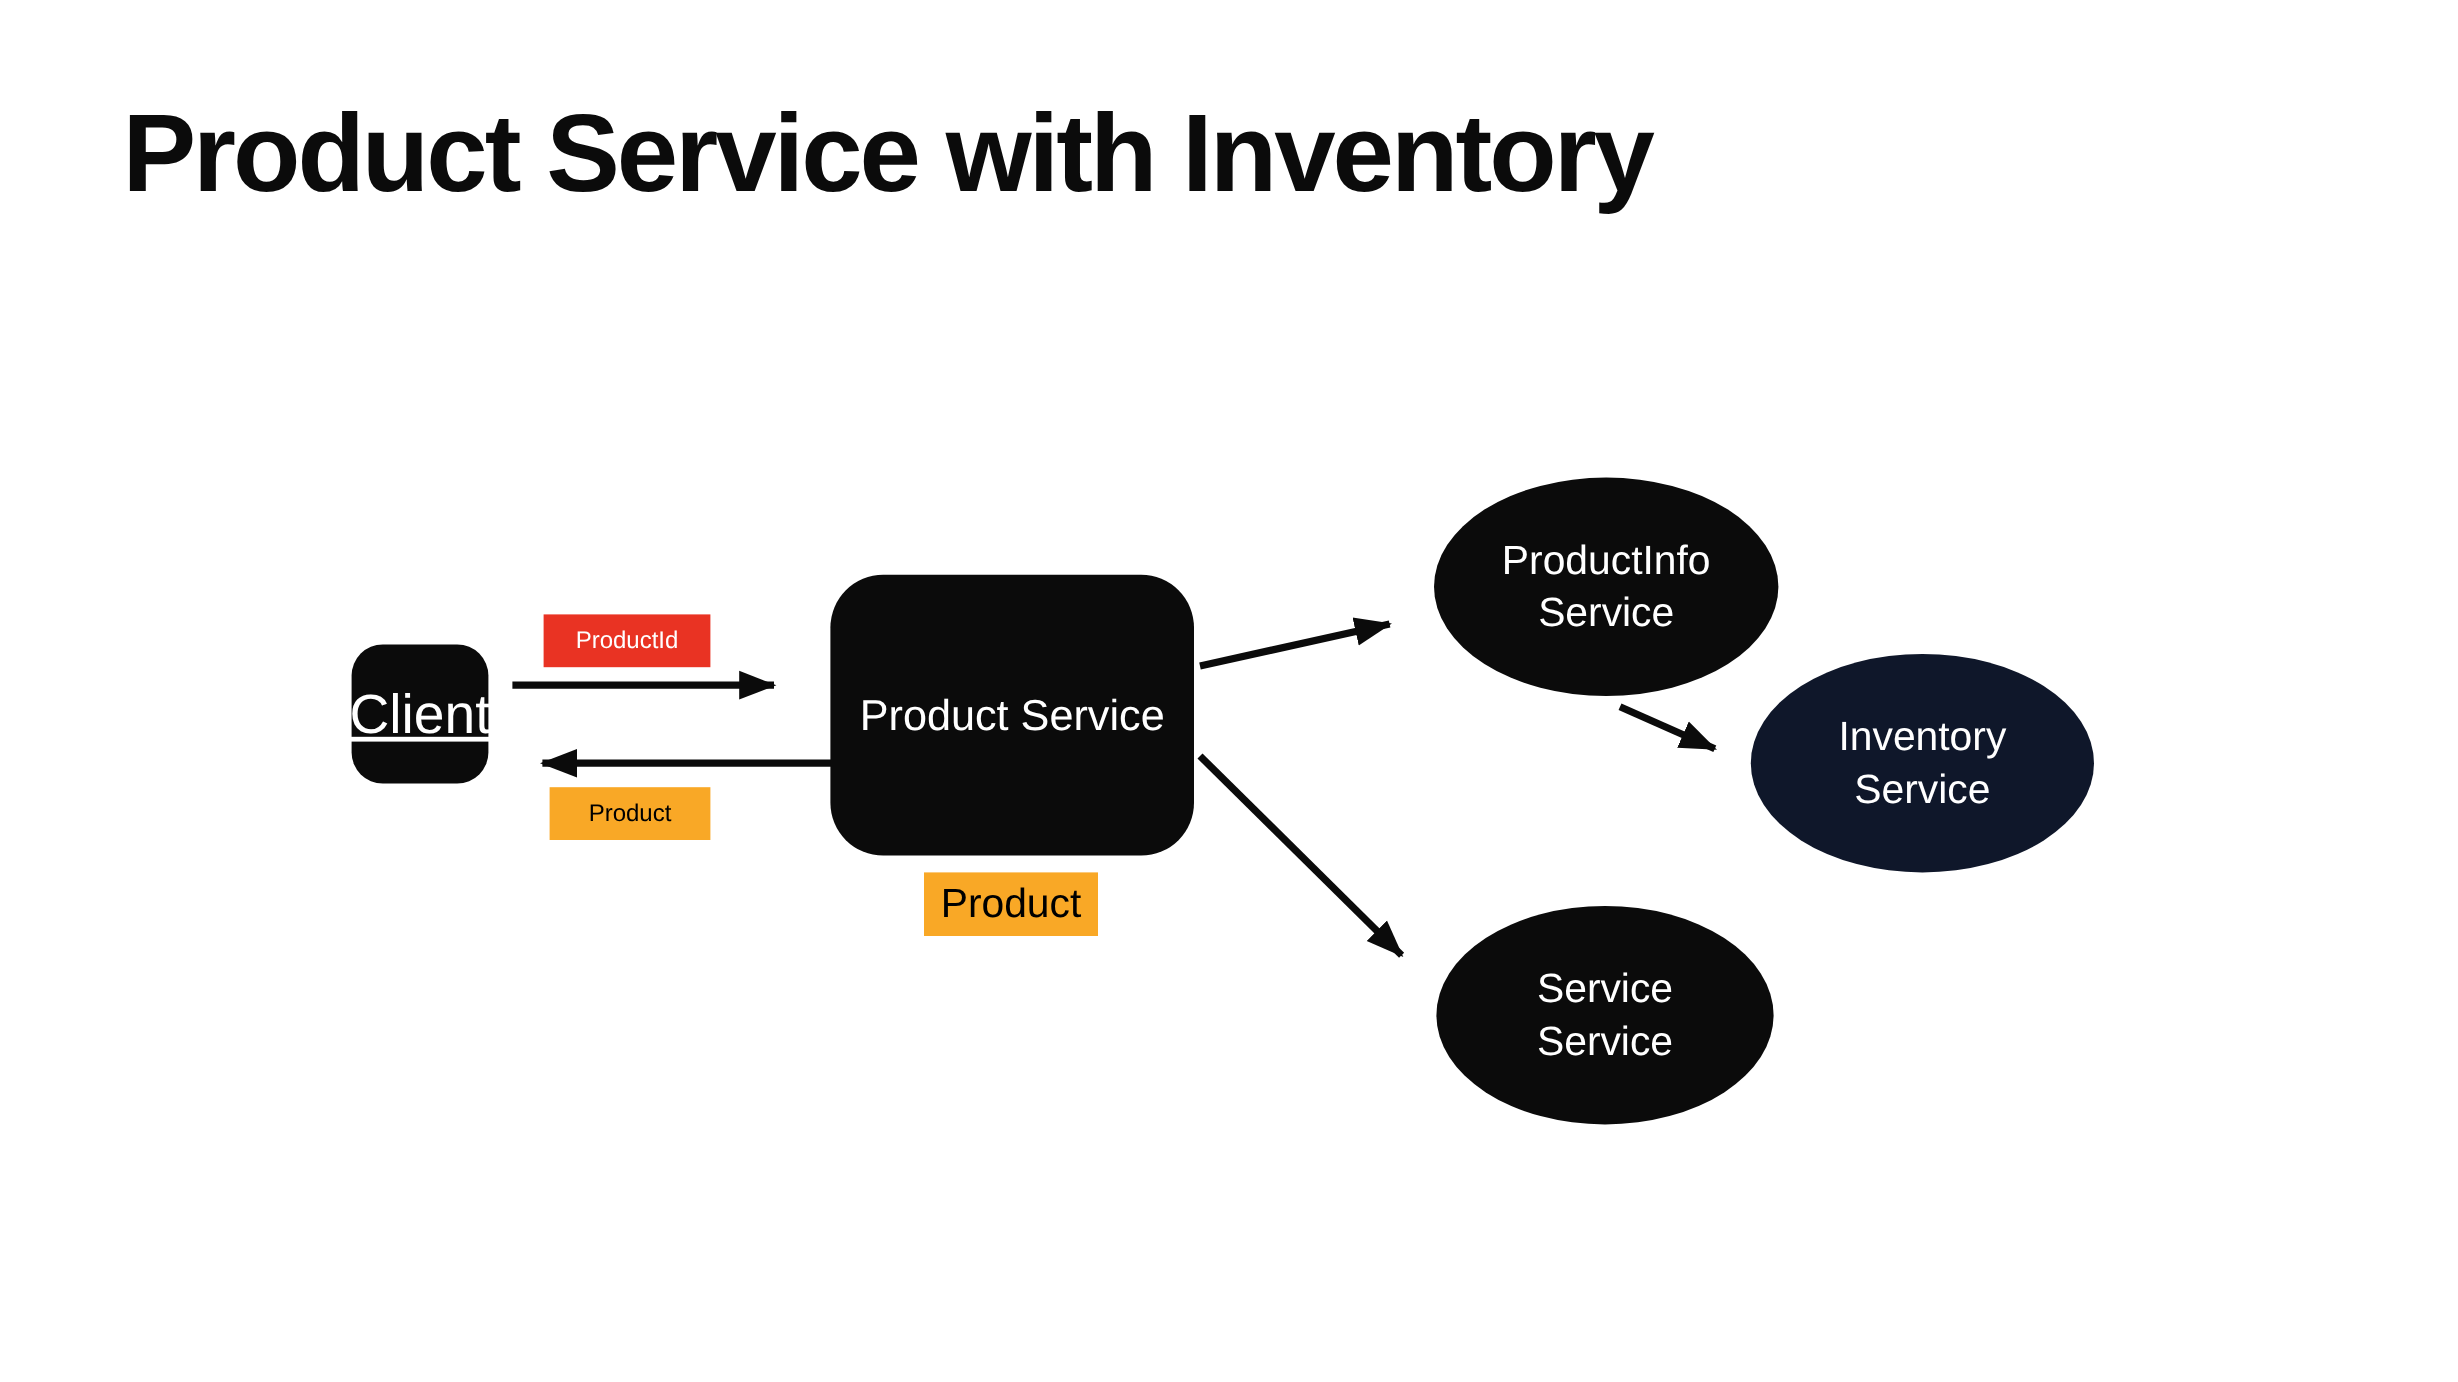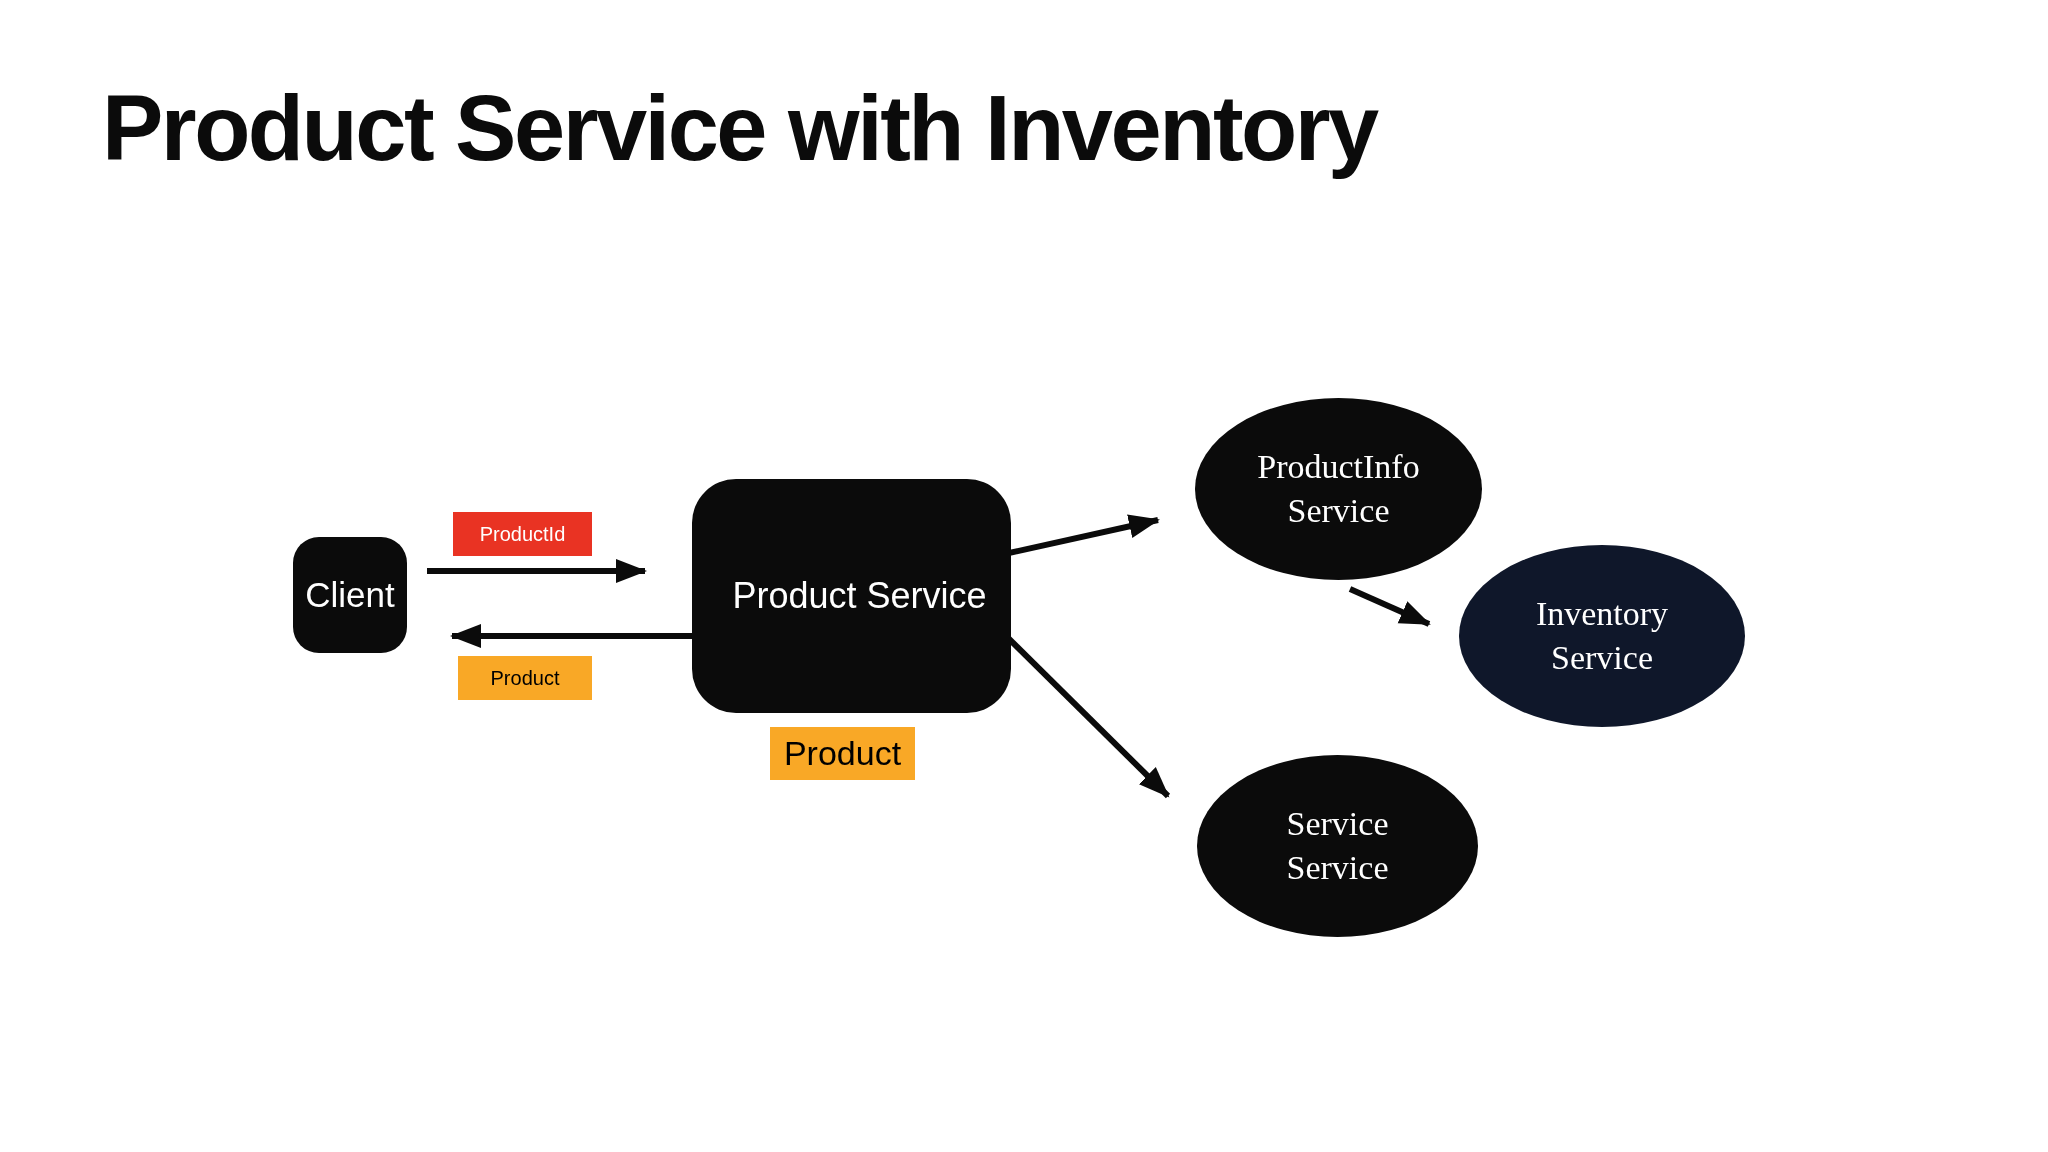--- a/index.html
+++ b/index.html
@@ -11,23 +11,23 @@
     position:absolute;left:102px;top:76px;margin:0;
     font-size:92px;font-weight:bold;letter-spacing:-2.5px;
     color:#0b0b0b;white-space:nowrap;
   }
   .edges{position:absolute;left:0;top:0;width:2048px;height:1152px;}
   .node{
     position:absolute;display:flex;align-items:center;justify-content:center;
     text-align:center;line-height:44px;
   }
   .node .lbl{display:block;}
-  .rect-node{border-radius:26px;font-size:35px;}
-  .big-rect{border-radius:44px;font-size:36px;padding-left:16px;}
-  .ellipse{border-radius:50%;font-size:34px;font-family:Liberation Serif, serif;}
+  .rect-node{border-radius:26px;font-size:46px;text-decoration:underline;}
+  .big-rect{border-radius:44px;font-size:36px;}
+  .ellipse{border-radius:50%;font-size:34px;}
   .badge{
     position:absolute;display:flex;align-items:center;justify-content:center;
     font-size:20px;white-space:nowrap;
   }
   
   #node-client{left:293px;top:537px;width:114px;height:116px;}
   #node-product-service{left:692px;top:479px;width:303px;height:234px;}
   #node-product-info{left:1195px;top:398px;width:287px;height:182px;}
   #node-inventory{left:1459px;top:545px;width:286px;height:182px;}
   #node-review{left:1197px;top:755px;width:281px;height:182px;}

